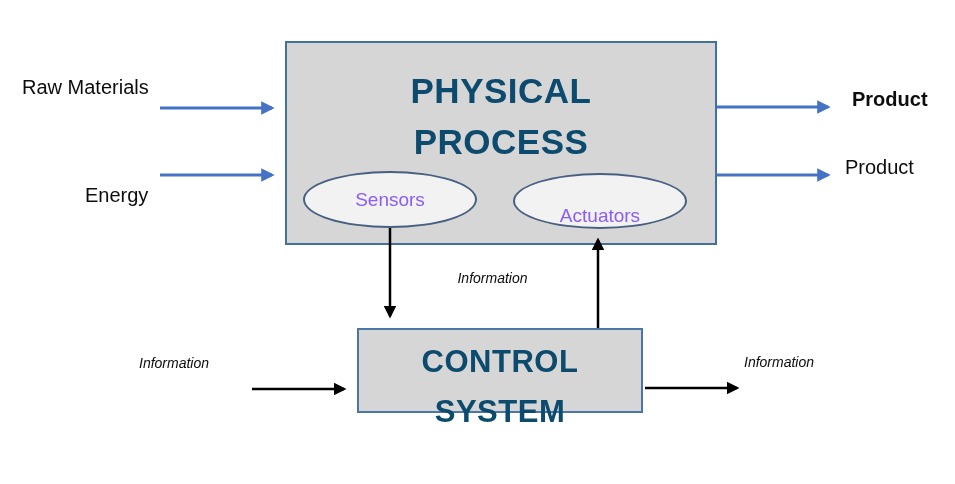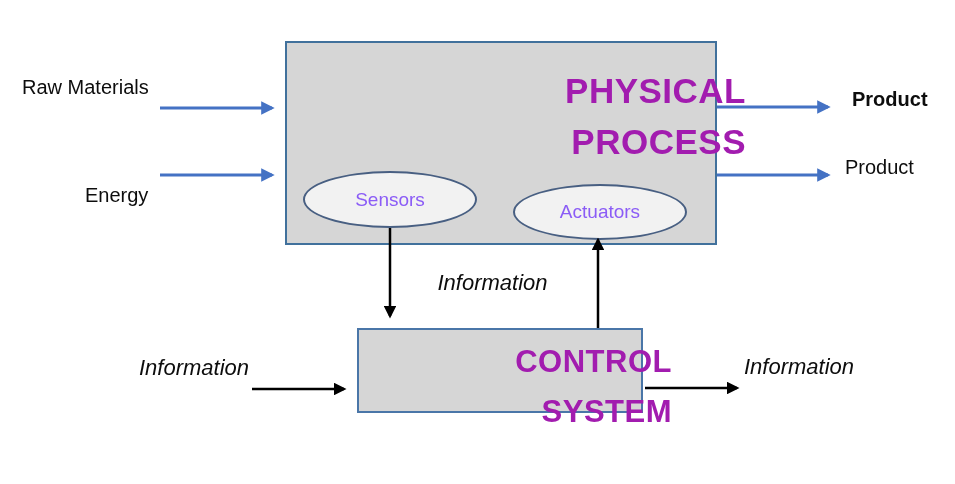--- a/index.html
+++ b/index.html
@@ -26,25 +26,24 @@
     width: 432px; height: 204px;
   }
   .box.control {
     left: 357px; top: 328px;
     width: 286px; height: 85px;
     border-color: #4a76a8;
   }
   .box-title {
     position: absolute;
     width: 100%;
-    text-align: right;
+    text-align: center;
     font-weight: bold;
-    color: #a21caf;
+    color: #0c4a6e;
     letter-spacing: 0.5px;
-    padding-left: 31px;
   }
   .box.physical .box-title {
     top: 22px;
     font-size: 35px;
     line-height: 51px;
   }
   .box.control .box-title {
     top: 7px;
     font-size: 31px;
     line-height: 50px;
@@ -55,28 +54,28 @@
     border: 2px solid #485f82;
     border-radius: 50%;
     box-sizing: border-box;
     display: flex;
     align-items: center;
     justify-content: center;
     font-size: 19px;
     color: #8b5cf6;
   }
   .ellipse.sensors   { left: 303px; top: 171px; width: 174px; height: 57px; }
-  .ellipse.actuators { left: 513px; top: 184px; width: 174px; height: 56px; }
+  .ellipse.actuators { left: 513px; top: 173px; width: 174px; height: 56px; align-items: flex-end; }
   .label {
     position: absolute;
     font-size: 20px;
     color: #0d0d0d;
     white-space: nowrap;
   }
-  .label.italic { font-style: italic; font-size: 22px; }
+  .label.italic { font-style: italic; font-size: 14px; }
   .lbl-raw     { left: 22px;  top: 76px; text-align: center; }
   .lbl-energy  { left: 85px;  top: 156px; margin-top: 28px; }
   .lbl-product { left: 852px; top: 88px; font-weight: bold; }
   .lbl-reject  { left: 845px; top: 156px; }
   .lbl-info-mid   { left: 420px; top: 270px; width: 145px; text-align: center; }
   .lbl-info-left  { left: 139px; top: 355px; }
   .lbl-info-right { left: 744px; top: 354px; }
   svg.arrows {
     position: absolute;
     left: 0; top: 0;

